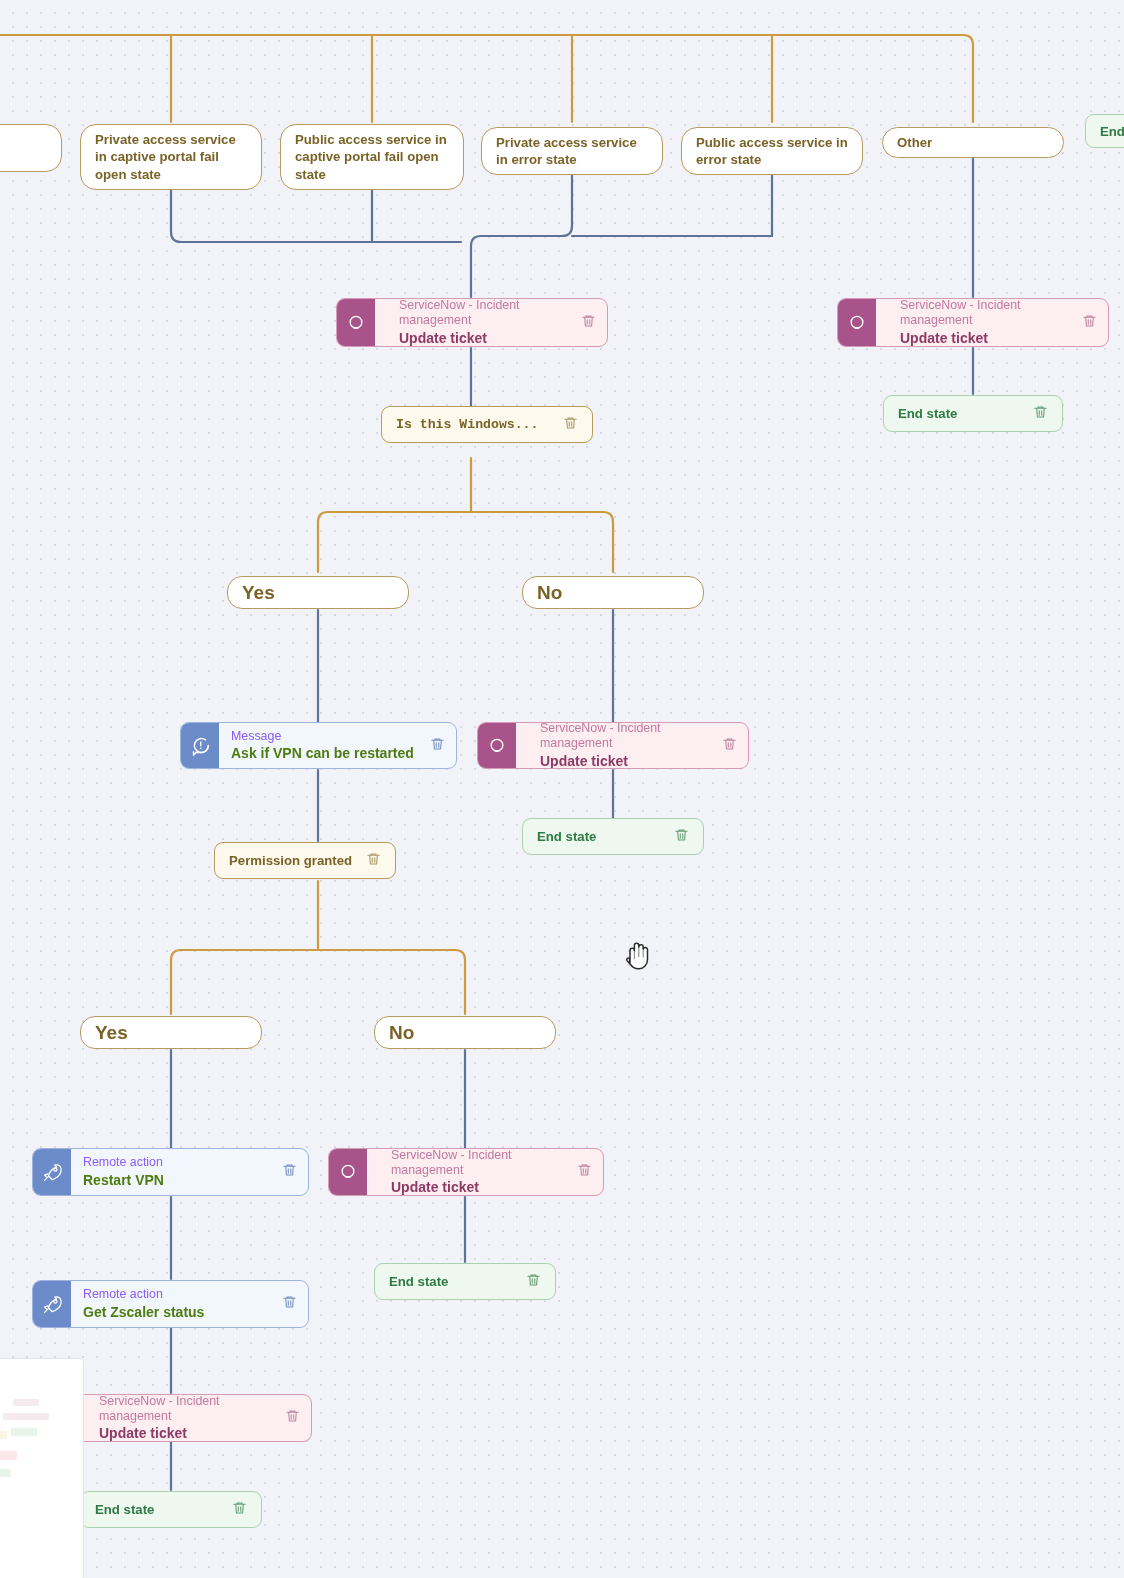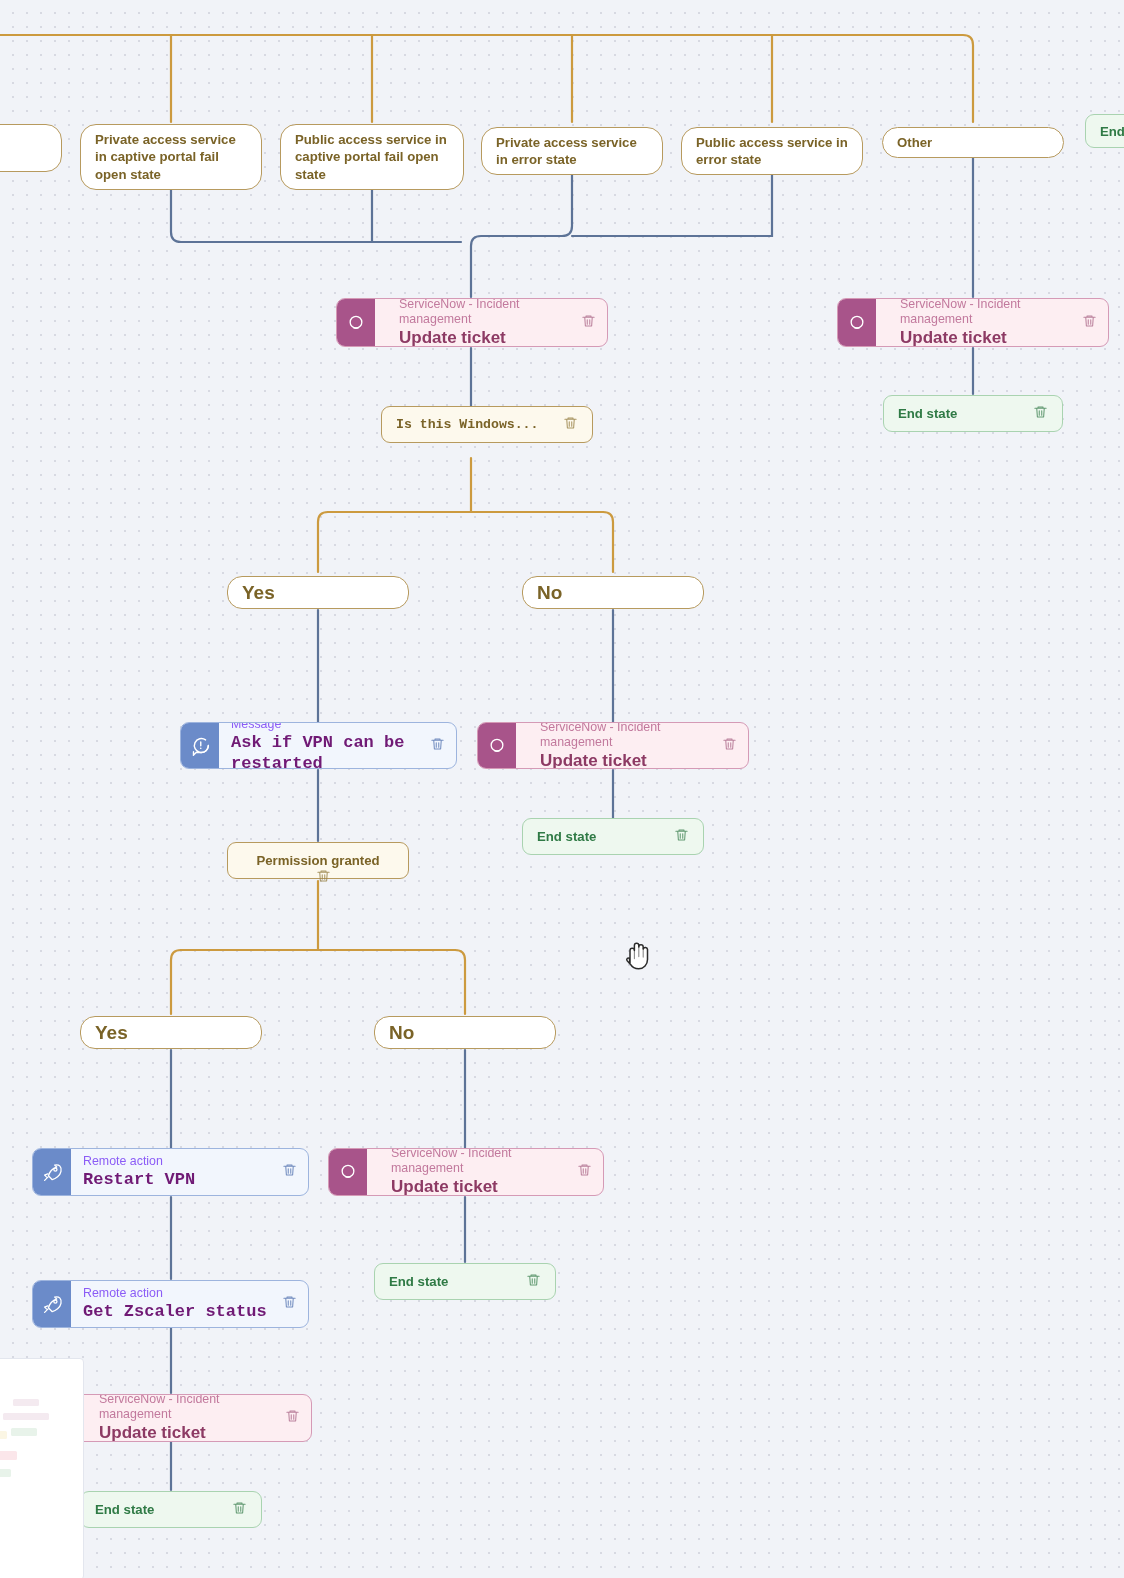--- a/index.html
+++ b/index.html
@@ -48,31 +48,31 @@
   .act .badge{
     width:38px;align-self:stretch;flex:0 0 38px;
     display:flex;align-items:center;justify-content:center;
   }
   .act .body{
     flex:1 1 auto;align-self:stretch;display:flex;align-items:center;
     justify-content:space-between;padding:7px 11px 7px 12px;box-sizing:border-box;
   }
   .act .txt{display:flex;flex-direction:column;gap:1px;}
   .act .t1{font-size:12.4px;line-height:1.22;}
-  .act .t2{font-size:17px;font-weight:bold;line-height:1.22;}
+  .act .t2{font-size:14px;font-weight:bold;line-height:1.22;}
 
   .act.snow{background:#fdeef2;border:1.4px solid #d59ab6;gap:12px;}
   .act.snow .badge{background:#a8548a;}
   .act.snow .t1{color:#c2799d;}
   .act.snow .t2{color:#8d3a64;}
 
   .act.blue{background:#f2f6fd;border:1.4px solid #9db4de;}
   .act.blue .badge{background:#6b8bc9;}
   .act.blue .t1{color:#8b5cf6;}
-  .act.blue .t2{color:#701a75;font-family:Liberation Mono, monospace;}
+  .act.blue .t2{color:#4d7c0f;}
 
   .trash{flex:0 0 auto;margin-left:10px;opacity:.85;}
 
   
   #minimap{
     position:absolute;left:-46px;top:1358px;width:128px;height:220px;
     background:#ffffff;border:1px solid #e3e6ee;border-radius:4px;overflow:hidden;
   }
   .mini{position:absolute;border-radius:1.5px;}
 
@@ -275,21 +275,21 @@
 
   <div class="node endstate" style="left:522px;top:818px;width:182px;height:37px;">
     <span>End state</span>
     <span class="trash">
       <svg width="15" height="16" viewBox="0 0 24 24" fill="none" stroke="#4b8a5d" stroke-width="1.7" stroke-linecap="round" stroke-linejoin="round">
         <path d="M3 6h18M8 6V4h8v2M6 6l1 14h10l1-14M10 10v7M14 10v7"></path>
       </svg>
     </span>
   </div>
 
-  <div class="node quest" style="left:227px;top:842px;width:182px;height:37px;flex-direction:column;">
+  <div class="node quest" style="left:214px;top:842px;width:182px;height:37px;">
     <span>Permission granted</span>
     <span class="trash">
       <svg width="15" height="16" viewBox="0 0 24 24" fill="none" stroke="#9b854b" stroke-width="1.7" stroke-linecap="round" stroke-linejoin="round">
         <path d="M3 6h18M8 6V4h8v2M6 6l1 14h10l1-14M10 10v7M14 10v7"></path>
       </svg>
     </span>
   </div>
 
   <div class="node branch" style="left:80px;top:1016px;width:182px;height:33px;">
     <span>Yes</span>

